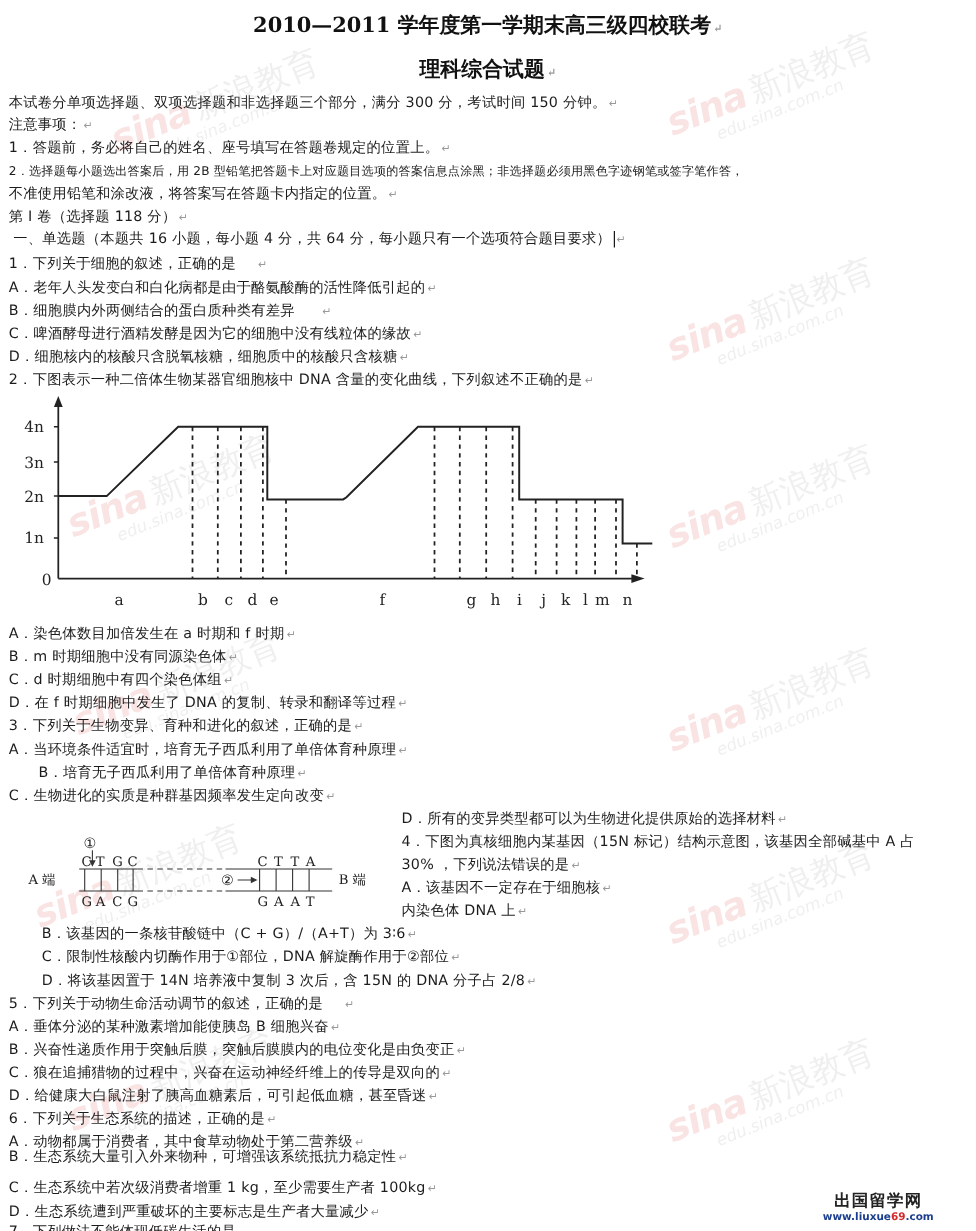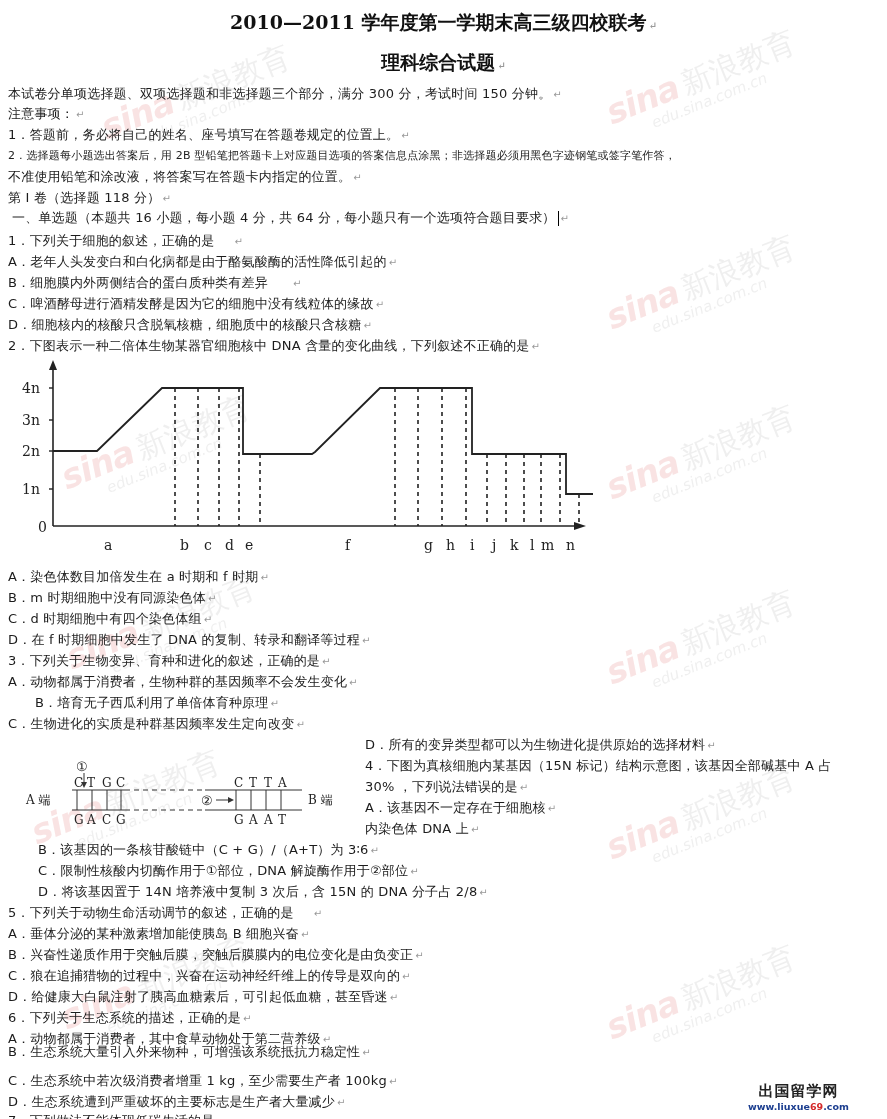--- a/index.html
+++ b/index.html
@@ -128,21 +128,21 @@
     <text x="546" y="192">n</text>
   </g>
 </svg>
 
 <div class="line" style="left:8px;top:568px;"><span>A．染色体数目加倍发生在 a 时期和 f 时期</span><span class="ret">↵</span></div>
 <div class="line" style="left:8px;top:589px;"><span>B．m 时期细胞中没有同源染色体</span><span class="ret">↵</span></div>
 <div class="line" style="left:8px;top:610px;"><span>C．d 时期细胞中有四个染色体组</span><span class="ret">↵</span></div>
 <div class="line" style="left:8px;top:631px;"><span>D．在 f 时期细胞中发生了 DNA 的复制、转录和翻译等过程</span><span class="ret">↵</span></div>
 
 <div class="line" style="left:8px;top:652px;"><span>3．下列关于生物变异、育种和进化的叙述，正确的是</span><span class="ret">↵</span></div>
-<div class="line" style="left:8px;top:673px;"><span>A．动物都属于消费者，生物种群的基因频率不会发生变化</span><span class="ret">↵</span></div>
+<div class="line" style="left:8px;top:673px;"><span>A．当环境条件适宜时，培育无子西瓜利用了单倍体育种原理</span><span class="ret">↵</span></div>
 <div class="line" style="left:8px;top:694px;margin-left:27px;"><span>B．培育无子西瓜利用了单倍体育种原理</span><span class="ret">↵</span></div>
 <div class="line" style="left:8px;top:715px;"><span>C．生物进化的实质是种群基因频率发生定向改变</span><span class="ret">↵</span></div>
 <div class="line" style="left:365px;top:736px;"><span>D．所有的变异类型都可以为生物进化提供原始的选择材料</span><span class="ret">↵</span></div>
 
 <div class="line" style="left:365px;top:757px;"><span>4．下图为真核细胞内某基因（15N 标记）结构示意图，该基因全部碱基中 A 占</span></div>
 <div class="line" style="left:365px;top:778px;"><span>30% ，下列说法错误的是</span><span class="ret">↵</span></div>
 <div class="line" style="left:365px;top:799px;"><span>A．该基因不一定存在于细胞核</span><span class="ret">↵</span></div>
 <div class="line" style="left:365px;top:820px;"><span>内染色体 DNA 上</span><span class="ret">↵</span></div>
 
 <svg class="dna" width="340" height="80" viewBox="0 0 340 80">

